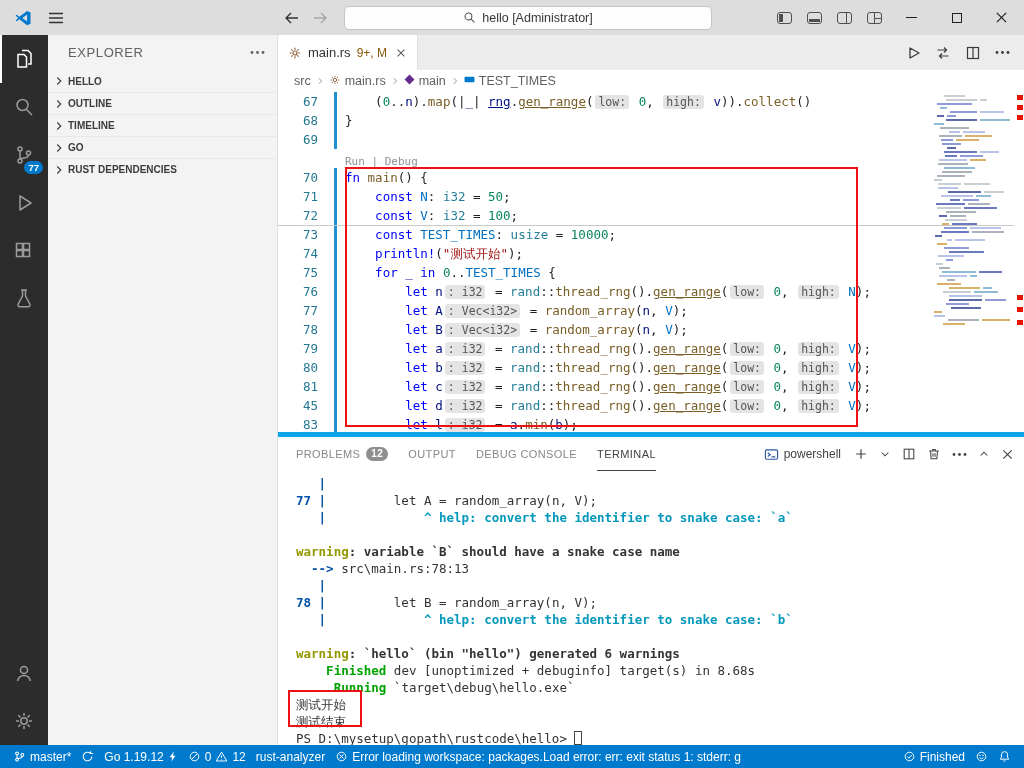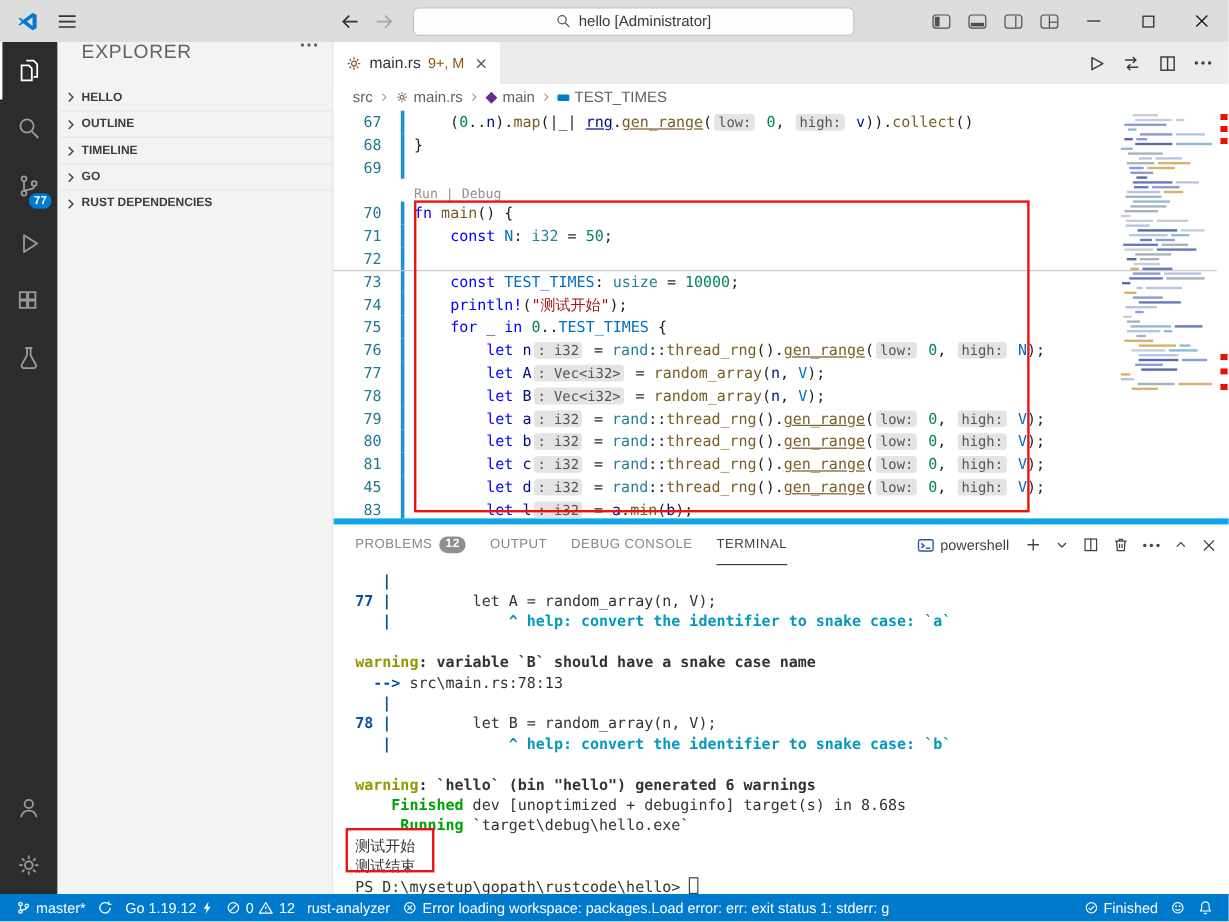--- a/index.html
+++ b/index.html
@@ -30,35 +30,35 @@
 
   
   .activitybar{width:48px;background:#2c2c2c;display:flex;flex-direction:column;align-items:center;flex:none}
   .ab-item{width:48px;height:48px;display:flex;align-items:center;justify-content:center;color:#9b9b9b;position:relative}
   .ab-item.active{color:#fff;box-shadow:inset 2px 0 0 #fff}
   .ab-badge{position:absolute;right:5px;bottom:5px;background:#007acc;color:#fff;font-size:9.5px;line-height:1;border-radius:9px;padding:2px 4px;font-weight:bold}
   .ab-bottom{margin-top:auto}
 
   
   .sidebar{width:230px;background:#f3f3f3;border-right:1px solid #e0e0e0;display:flex;flex-direction:column;flex:none}
-  .sb-header{height:35px;display:flex;padding:0 12px 0 20px;font-size:16px;color:#616161;letter-spacing:0.6px}
+  .sb-header{height:35px;display:flex;align-items:center;padding:0 12px 0 20px;font-size:13px;color:#616161;letter-spacing:0.6px}
   .sb-more{margin-left:auto;color:#616161}
   .sec{height:22px;display:flex;align-items:center;padding-left:4px;font-size:10px;font-weight:bold;color:#3b3b3b;border-top:1px solid #e8e8e8}
   .sec:first-child{border-top:none}
   .sec .chev{display:flex;align-items:center;margin-right:2px}
 
   
   .editor-col{flex:1;display:flex;flex-direction:column;background:#fff;min-width:0}
   .tabbar{height:35px;background:#ececec;display:flex;align-items:stretch;flex:none}
   .tab{background:#fff;display:flex;align-items:center;gap:6px;padding:0 10px;border-right:1px solid #e0e0e0;font-size:13px;color:#333}
   .tab-dec{color:#895503;font-size:12px}
   .tab-close{display:flex;align-items:center;color:#555;margin-left:2px}
   .tab-actions{margin-left:auto;display:flex;align-items:center;gap:14px;padding-right:14px;color:#3b3b3b}
   .breadcrumb{height:22px;display:flex;align-items:center;padding-left:16px;font-size:12.5px;color:#616161;gap:4px;flex:none;background:#fff}
-  .bc-item{display:flex;align-items:center;gap:4px}
+  .bc-item{display:flex;align-items:flex-start;gap:4px}
   .bc-sep{display:flex;align-items:center;color:#9a9a9a}
 
   
   .code-area{height:340px;position:relative;overflow:hidden;flex:none}
   .code-row{display:flex;height:19px;line-height:19px}
   .gutter{width:40px;text-align:right;color:#237893;font-size:12.5px;font-family:"DejaVu Sans Mono","Liberation Mono",monospace;flex:none}
   .gmark{width:3px;margin-left:16px;background:#2090d3;flex:none}
   .gmark.hidden{visibility:hidden}
   .code-text{padding-left:8px;white-space:pre;font-size:12.5px;color:#000;font-family:"DejaVu Sans Mono","Liberation Mono",monospace}
   .tok-k{color:#0000ff}
@@ -407,20 +407,21 @@
             <div class="code-text"><span class="tok-k">fn</span><span class="tok-p"> </span><span class="tok-f">main</span><span class="tok-p">() {</span></div>
           </div>
           <div class="code-row">
             <div class="gutter">71</div>
             <div class="gmark"></div>
             <div class="code-text"><span class="tok-p">    </span><span class="tok-k">const</span><span class="tok-p"> </span><span class="tok-c">N</span><span class="tok-p">: </span><span class="tok-t">i32</span><span class="tok-p"> = </span><span class="tok-n">50</span><span class="tok-p">;</span></div>
           </div>
           <div class="code-row">
             <div class="gutter">72</div>
             <div class="gmark"></div>
+            <div class="code-text"><span class="tok-p">    </span><span class="tok-k">const</span><span class="tok-p"> </span><span class="tok-c">V</span><span class="tok-p">: </span><span class="tok-t">i32</span><span class="tok-p"> = </span><span class="tok-n">100</span><span class="tok-p">;</span></div>
           </div>
           <div class="code-row">
             <div class="gutter">73</div>
             <div class="gmark"></div>
             <div class="code-text"><span class="tok-p">    </span><span class="tok-k">const</span><span class="tok-p"> </span><span class="tok-c">TEST_TIMES</span><span class="tok-p">: </span><span class="tok-t">usize</span><span class="tok-p"> = </span><span class="tok-n">10000</span><span class="tok-p">;</span></div>
           </div>
           <div class="code-row">
             <div class="gutter">74</div>
             <div class="gmark"></div>
             <div class="code-text"><span class="tok-p">    </span><span class="tok-k">println!</span><span class="tok-p">(</span><span class="tok-s">"测试开始"</span><span class="tok-p">);</span></div>

